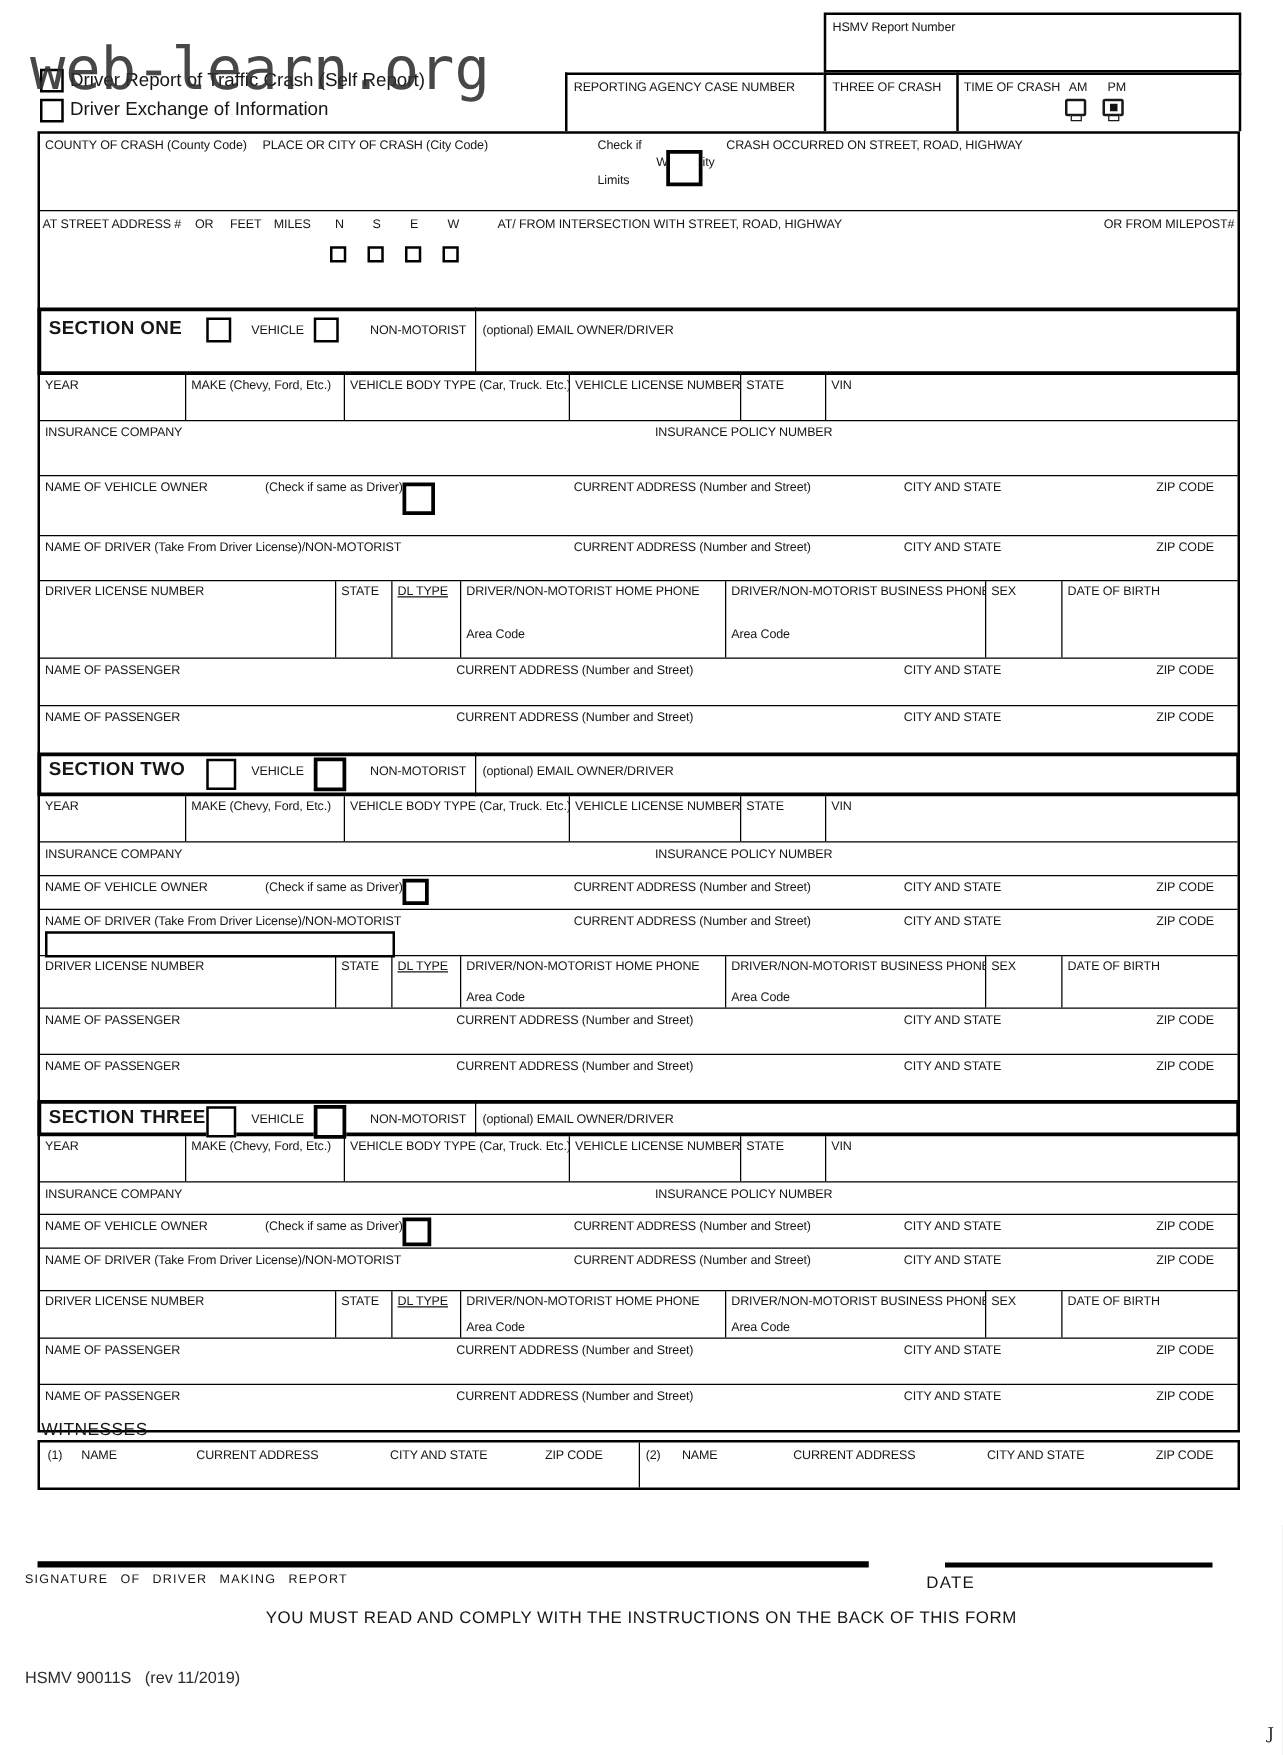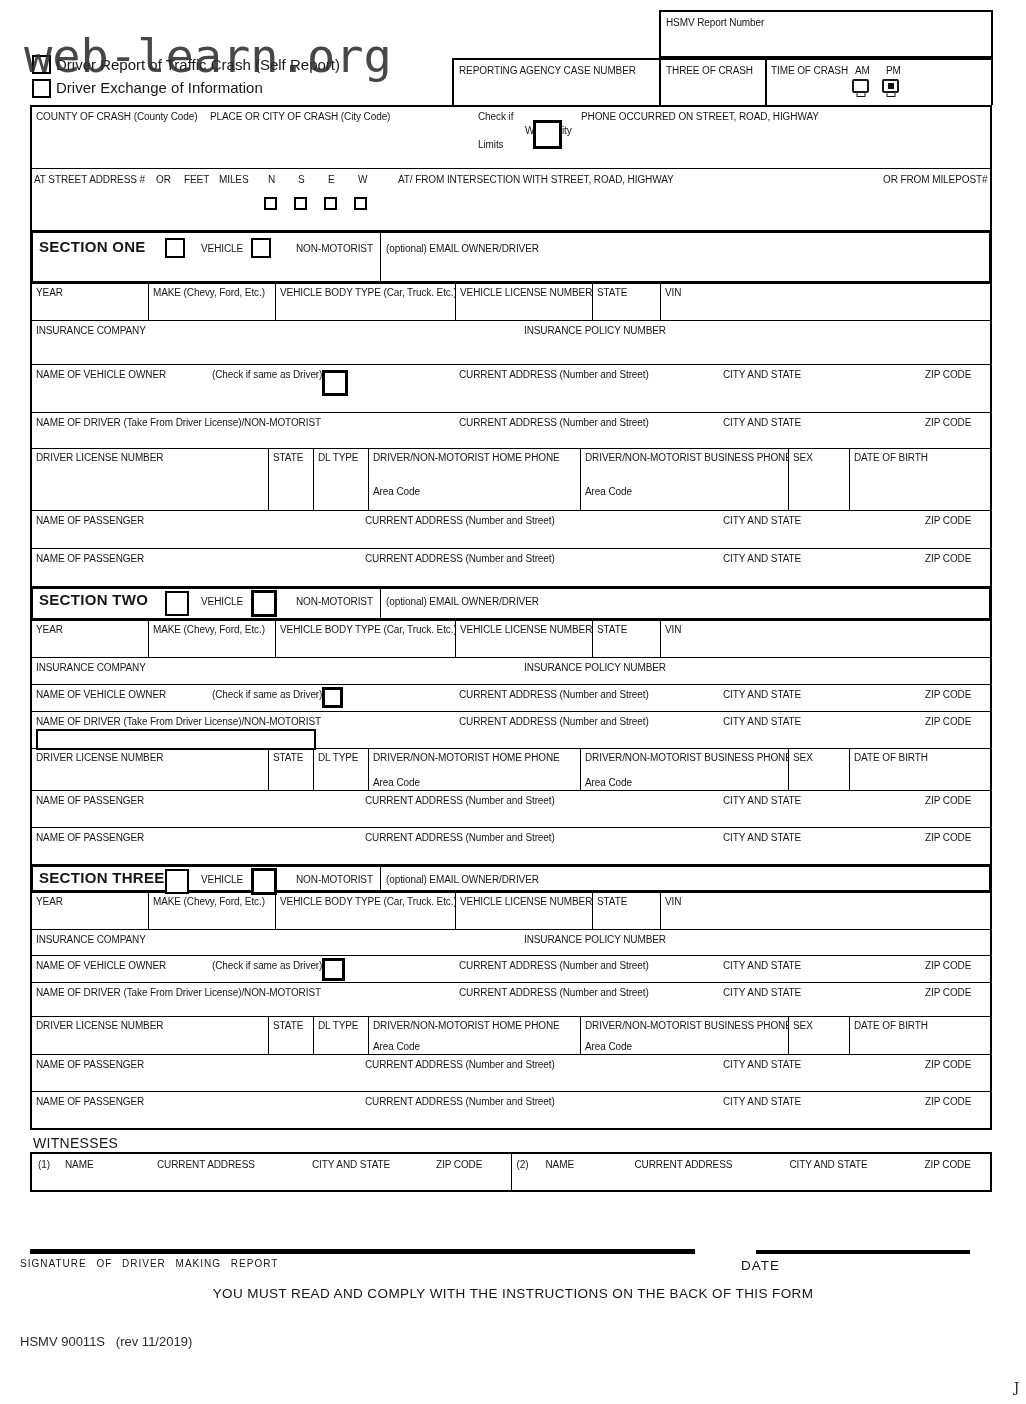--- a/index.html
+++ b/index.html
@@ -54,32 +54,32 @@
   .s2 .hcb1,.s3 .hcb1{width:24px;height:25px;top:2px;}
   .s2 .hcb2,.s3 .hcb2{width:26px;height:27px;top:1px;border-width:3px;}
   .s2 .r-hdr .title,.s3 .r-hdr .title{top:4px;}
   .s2 .r-hdr .l-veh,.s2 .r-hdr .l-nm,.s2 .r-hdr .l-em,
   .s3 .r-hdr .l-veh,.s3 .r-hdr .l-nm,.s3 .r-hdr .l-em{top:6px;}
 
   .cells{display:flex;align-items:stretch;}
   .c{position:relative;border-left:1px solid #000;flex:0 0 auto;box-sizing:border-box;overflow:hidden;}
   .c:first-child{border-left:none;}
   .w1{width:116px;} .w2{width:127px;} .w3{width:180px;} .w4{width:137px;} .w5{width:68px;} .w6{flex:1 1 auto;}
-  .d1{width:236px;} .d2{width:45px;} .d3{width:55px;} .d4{width:212px;} .d5{width:208px;} .d6{width:61px;} .d7{flex:1 1 auto;}
+  .d1{width:236px;} .d2{width:45px;} .d3{width:55px;text-decoration:underline;} .d4{width:212px;} .d5{width:208px;} .d6{width:61px;} .d7{flex:1 1 auto;}
   .area{position:absolute;left:4px;bottom:12px;font-size:10px;}
   .s2 .area,.s3 .area{bottom:1px;}
 
   
   .s1 .r-hdr{height:54px;} .s1 .r-year{height:36px;} .s1 .r-ins{height:44px;} .s1 .r-own{height:48px;}
   .s1 .r-drv{height:36px;} .s1 .r-dl{height:62px;} .s1 .r-pas{height:38px;}
   .s2 .r-hdr{height:35px;} .s2 .r-year{height:36px;} .s2 .r-ins{height:27px;} .s2 .r-own{height:27px;}
   .s2 .r-drv{height:37px;} .s2 .r-dl{height:42px;} .s2 .r-pas{height:37px;}
   .s3 .r-hdr{height:29px;padding-left:36px;} .s3 .r-year{height:36px;} .s3 .r-ins{height:26px;} .s3 .r-own{height:27px;}
   .s3 .r-drv{height:34px;} .s3 .r-dl{height:38px;} .s3 .r-pas{height:37px;}
-  .r-county{height:61px;} .r-street{height:62px;}
+  .r-county{height:61px;} .r-street{height:78px;}
 
   
   .x4{left:4px;top:3px;} .x180{left:180px;top:3px;} .x427{left:427px;top:3px;}
   .x691{left:691px;top:3px;} .x893{left:893px;top:3px;} .x492{left:492px;top:3px;}
   .x333{left:333px;top:3px;}
   .ocb{left:290px;top:5px;width:26px;height:26px;}
   .s2 .ocb{top:2px;width:21px;height:21px;} .s3 .ocb{top:2px;width:23px;height:23px;border-width:3px;}
   .fillbox{position:absolute;left:4px;top:17px;width:276px;height:17px;border:2px solid #000;background:#fff;}
 
   
@@ -136,21 +136,21 @@
 
   <div class="formtable">
 
     <div class="row r-county">
       <span class="al x4">COUNTY OF CRASH (County Code)</span>
       <span class="al" style="left:178px;top:3px;">PLACE OR CITY OF CRASH (City Code)</span>
       <span class="al chk1">Check if</span>
       <span class="al chk2">Within City</span>
       <span class="al chk3">Limits</span>
       <span class="cb thick ccb"></span>
-      <span class="al occ">PHONE OCCURRED ON STREET, ROAD, HIGHWAY</span>
+      <span class="al occ">CRASH OCCURRED ON STREET, ROAD, HIGHWAY</span>
     </div>
 
     <div class="row r-street">
       <span class="al" style="left:2px;">AT STREET ADDRESS #</span>
       <span class="al" style="left:124px;">OR</span>
       <span class="al" style="left:152px;">FEET</span>
       <span class="al" style="left:187px;">MILES</span>
       <span class="al" style="left:236px;">N</span>
       <span class="al" style="left:266px;">S</span>
       <span class="al" style="left:296px;">E</span>

